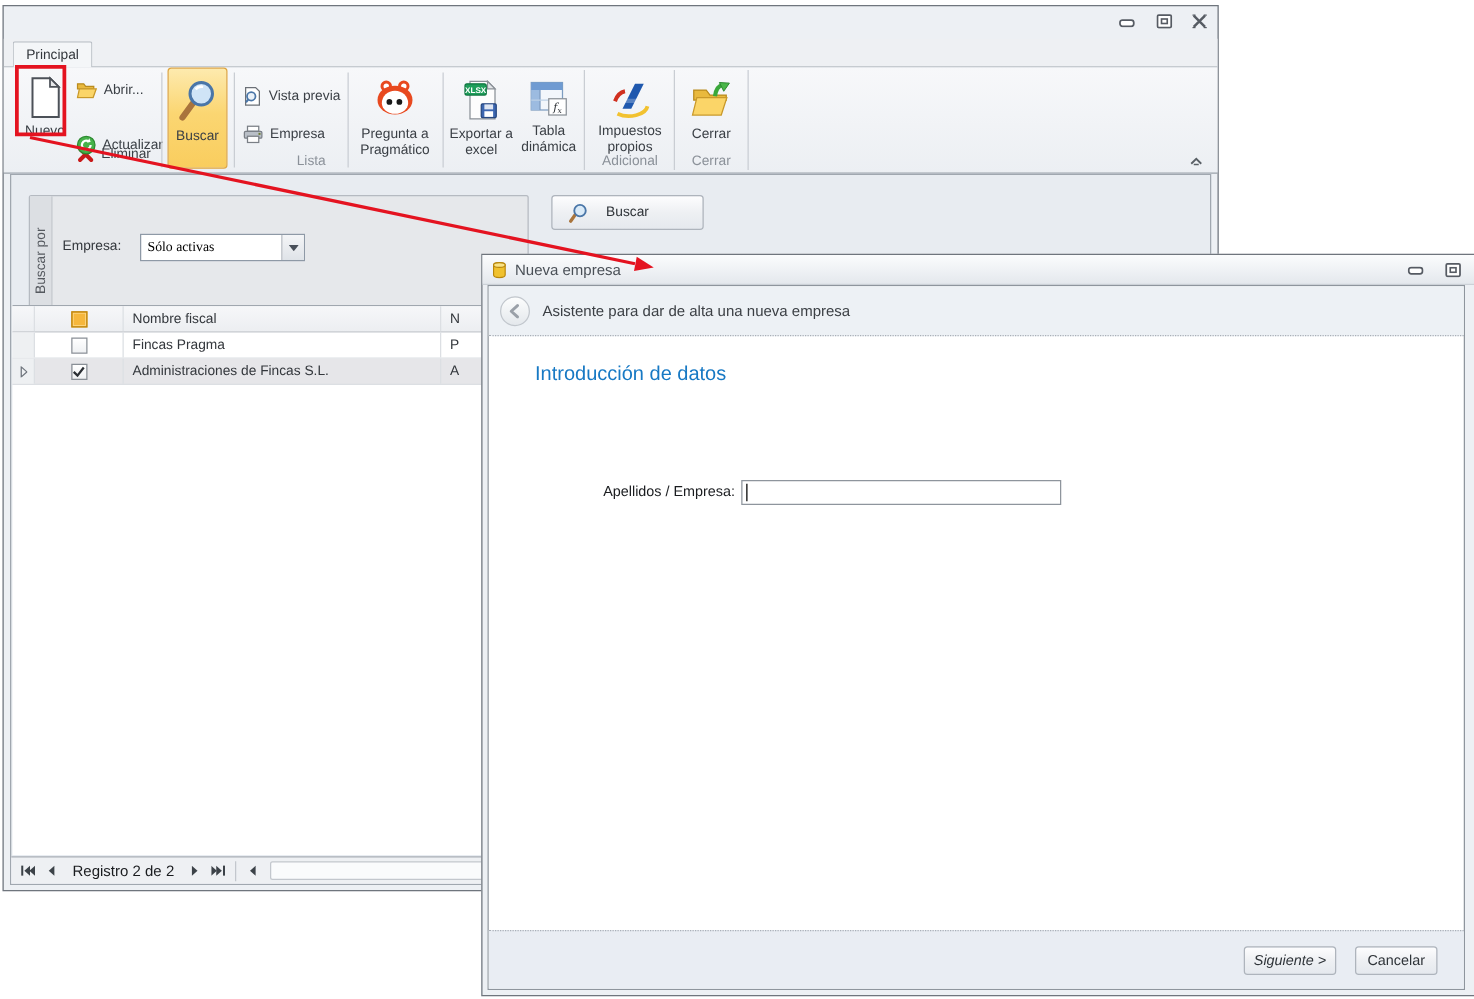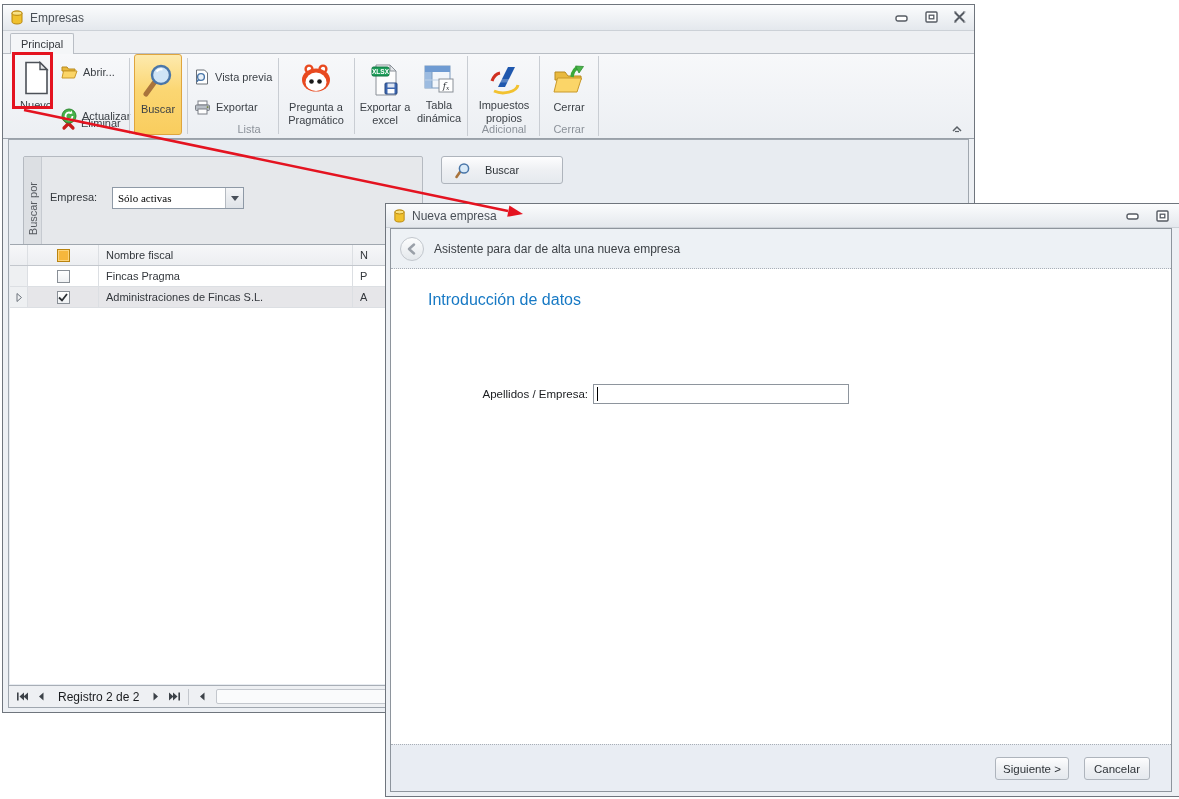--- a/index.html
+++ b/index.html
@@ -83,29 +83,20 @@
   .nw-btn { position:absolute; top:12px; height:23px; font-size:11.5px; }
 
   .overlay { position:absolute; left:0; top:0; width:1179px; height:799px; pointer-events:none; z-index:50; }
   .red-box { position:absolute; left:12px; top:52px; width:41px; height:57px; border:3px solid #e41320; }
 </style>
 </head>
 <body>
 
 <div class="win" style="left:2px; top:4px; width:973px; height:709px; z-index:1;">
 
-  <div class="titlebar" style="height:26px;">
-    <span class="icon">
-      <svg width="14" height="15" viewBox="0 0 14 15">
-          <path d="M2 3.2 C2 1.9 4.2 1 7 1 s5 .9 5 2.2 V11.8 C12 13.1 9.8 14 7 14 s-5-.9-5-2.2 Z" fill="#f0c12e" stroke="#b8860b" stroke-width="1"></path>
-          <ellipse cx="7" cy="3.2" rx="5" ry="2.1" fill="#f9e285" stroke="#b8860b"></ellipse>
-        </svg>
-    </span>
-    <span class="title-text">Empresas</span>
-  </div>
   <div class="winctrl" style="right:62px; top:6px;">
     <svg width="13" height="7" viewBox="0 0 13 7">
         <rect x="1" y="1" width="11" height="5" rx="2" fill="#fff" stroke="#565b63" stroke-width="1.4"></rect>
       </svg>
   </div>
   <div class="winctrl" style="right:32px; top:4px;">
     <svg width="13" height="12" viewBox="0 0 13 12">
         <rect x="1" y="1" width="11" height="10" rx="1" fill="#fff" stroke="#565b63" stroke-width="1.4"></rect>
         <rect x="4.2" y="4.2" width="4.6" height="3.6" fill="none" stroke="#565b63" stroke-width="1.3"></rect>
       </svg>
@@ -190,21 +181,21 @@
     </div>
     <div class="smallbtn" style="left:191px; top:43px;">
       <span class="icon">
         <svg width="17" height="15" viewBox="0 0 17 15">
             <rect x="4" y="1" width="9" height="4" fill="#fff" stroke="#7a7f86"></rect>
             <rect x="1.5" y="5" width="14" height="5.5" rx="1" fill="#b9bfc7" stroke="#7a7f86"></rect>
             <rect x="4" y="9" width="9" height="5" fill="#fdfdfd" stroke="#7a7f86"></rect>
             <rect x="12.8" y="6.3" width="1.6" height="1.6" fill="#6e7d35"></rect>
           </svg>
       </span>
-      <span>Exportar</span>
+      <span>Empresa</span>
     </div>
 
     <div class="rib-sep" style="left:275px;"></div>
 
     <div class="bigbtn" style="left:281px; width:64px;">
       <span class="icon">
         <svg width="38" height="34" viewBox="0 0 38 34">
             <circle cx="12" cy="6" r="3.4" fill="#fff" stroke="#e8491f" stroke-width="2.4"></circle>
             <circle cx="26" cy="6" r="3.4" fill="#fff" stroke="#e8491f" stroke-width="2.4"></circle>
             <path d="M5 17 a14 11.5 0 0 1 28 0 a14 11.5 0 0 1 -28 0 z" fill="#e8491f"></path>
@@ -428,21 +419,21 @@
       <span class="hdr-text">Asistente para dar de alta una nueva empresa</span>
     </div>
 
     <div class="section-title">Introducción de datos</div>
 
     <div class="field-label">Apellidos / Empresa:</div>
     <input class="field-input" type="text" value="" style="">
     <div class="caret"></div>
 
     <div class="nw-footer">
-      <div class="btn nw-btn" style="left:604px; width:74px;">Siguiente &gt;</div>
+      <div class="btn nw-btn" style="left:604px; width:74px;font-style:italic;">Siguiente &gt;</div>
       <div class="btn nw-btn" style="left:693px; width:66px;">Cancelar</div>
     </div>
   </div>
 </div>
 
 <div class="overlay">
   <div class="red-box"></div>
   <svg width="1179" height="799" style="position:absolute; left:0; top:0;">
     <line x1="24" y1="110" x2="508" y2="211" stroke="#e41320" stroke-width="2.6"></line>
     <polygon points="523,214 507.2,216.8 509.4,205.4" fill="#e41320"></polygon>

